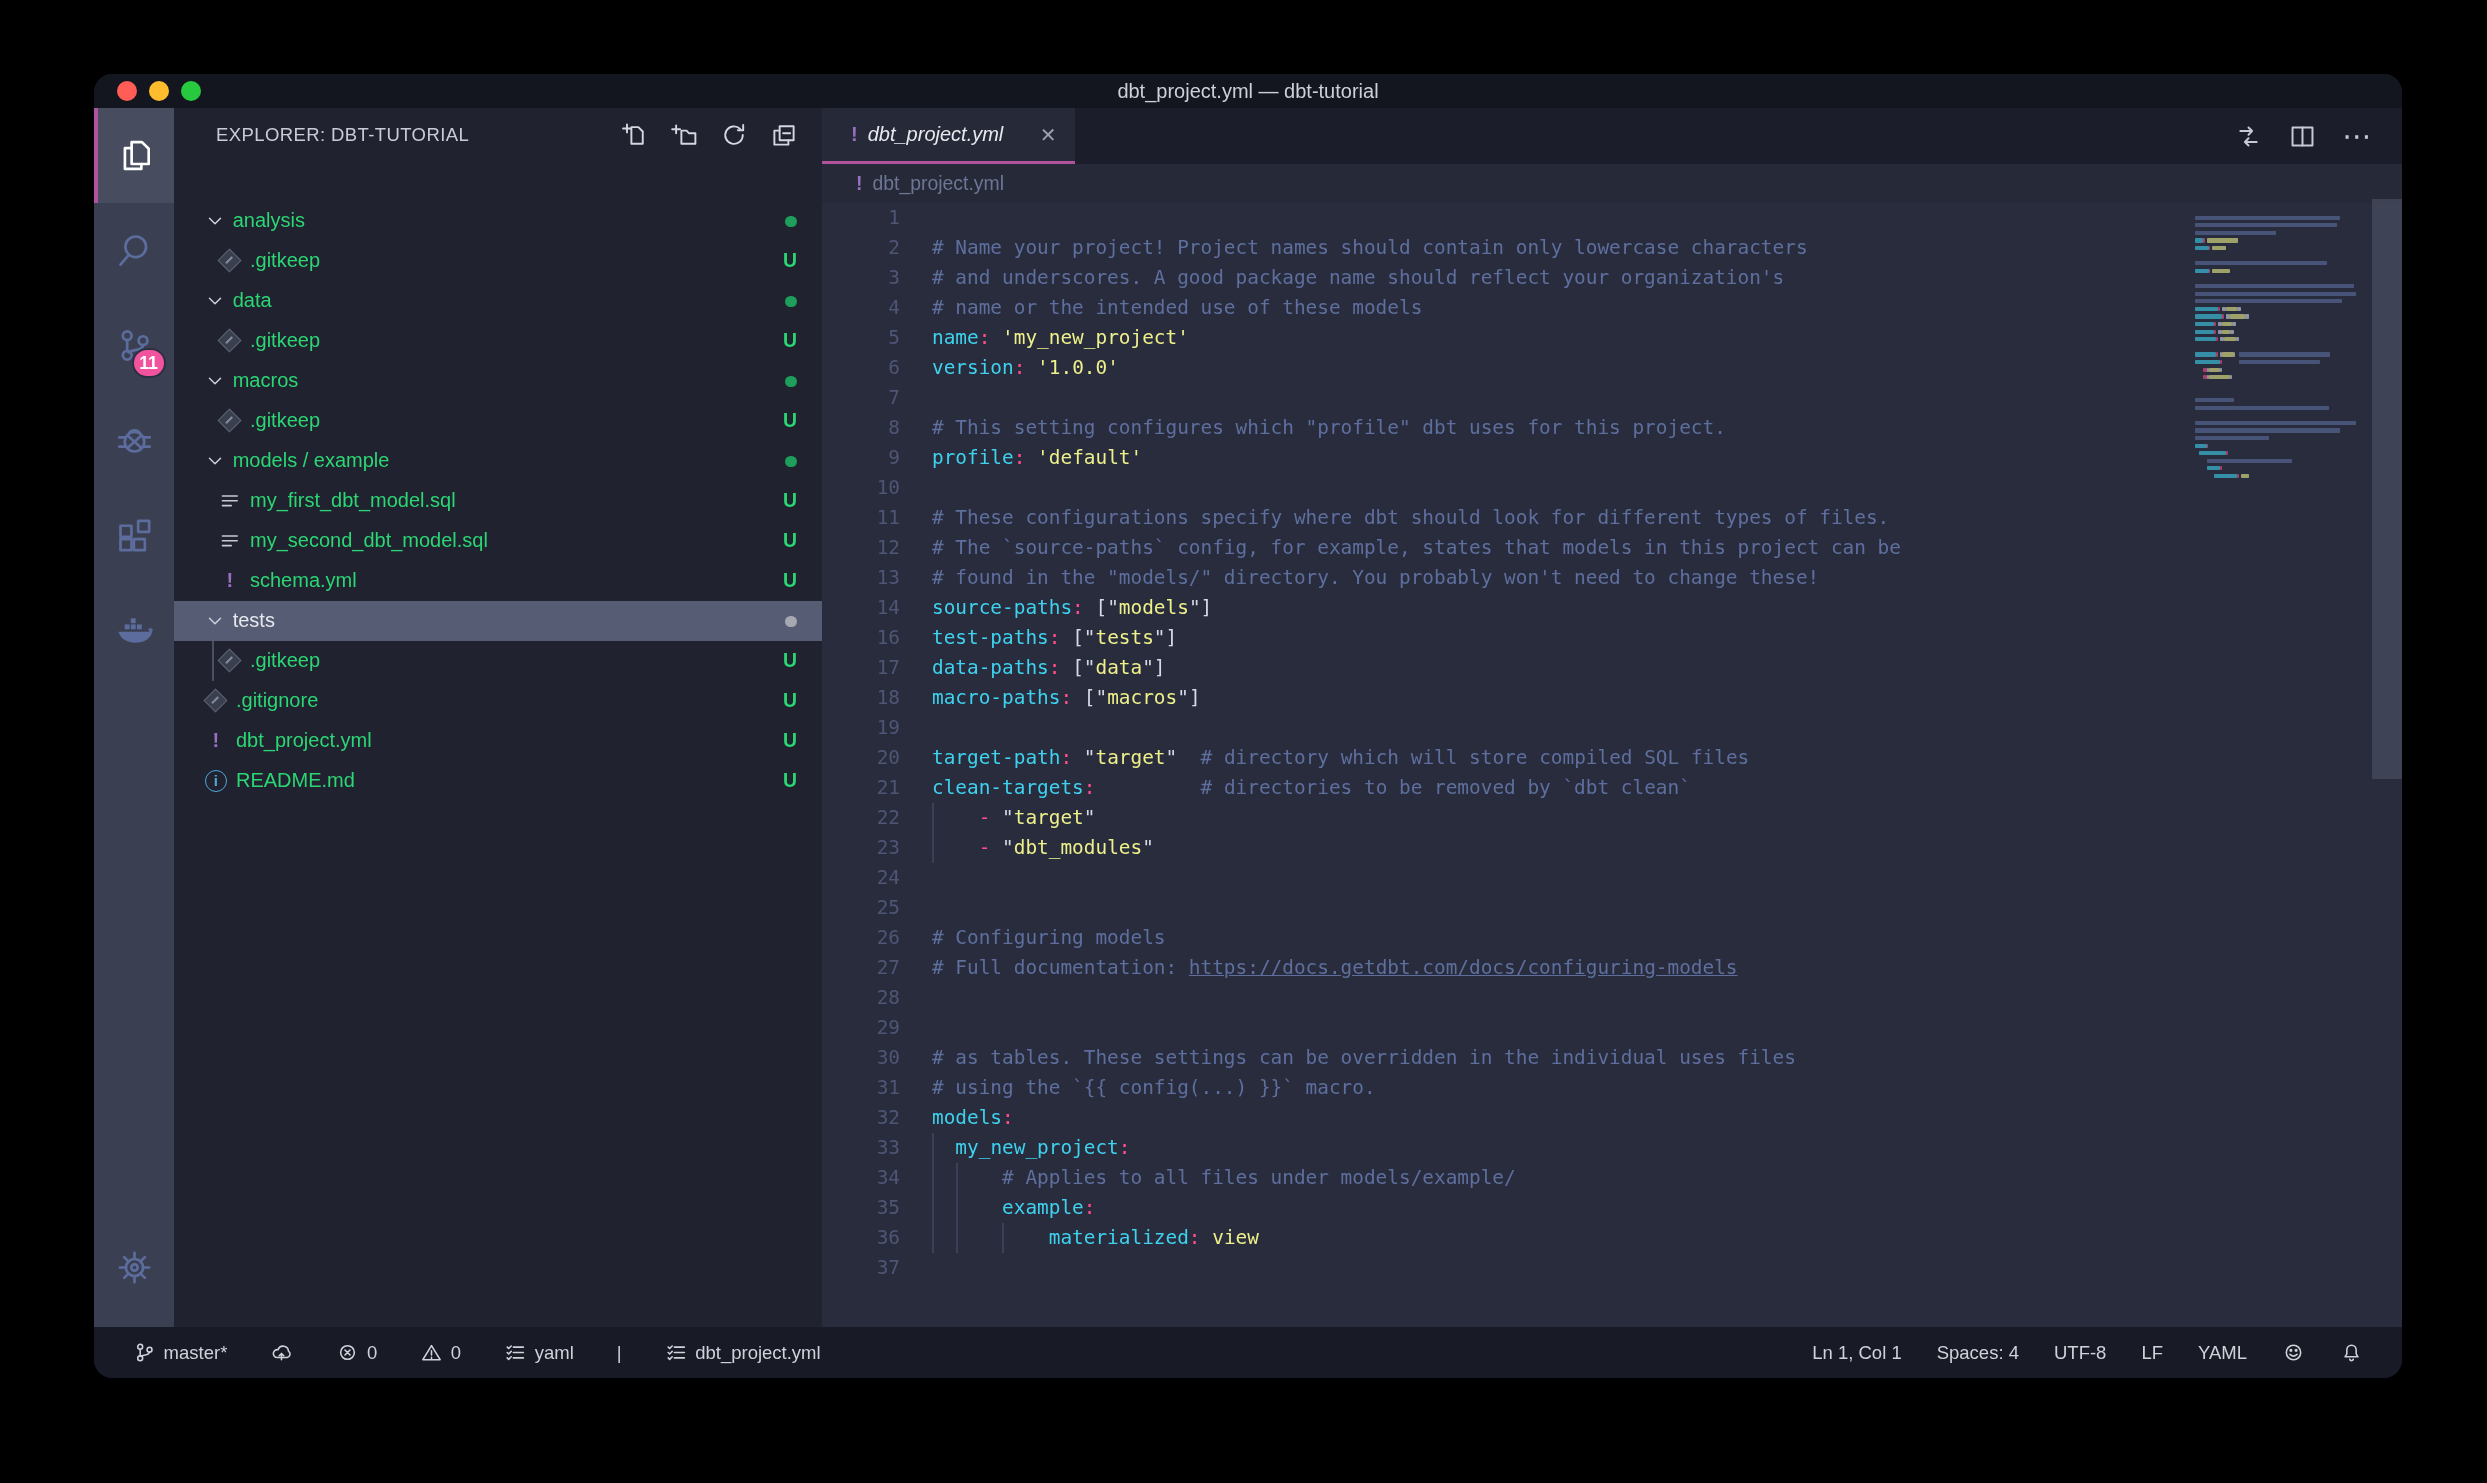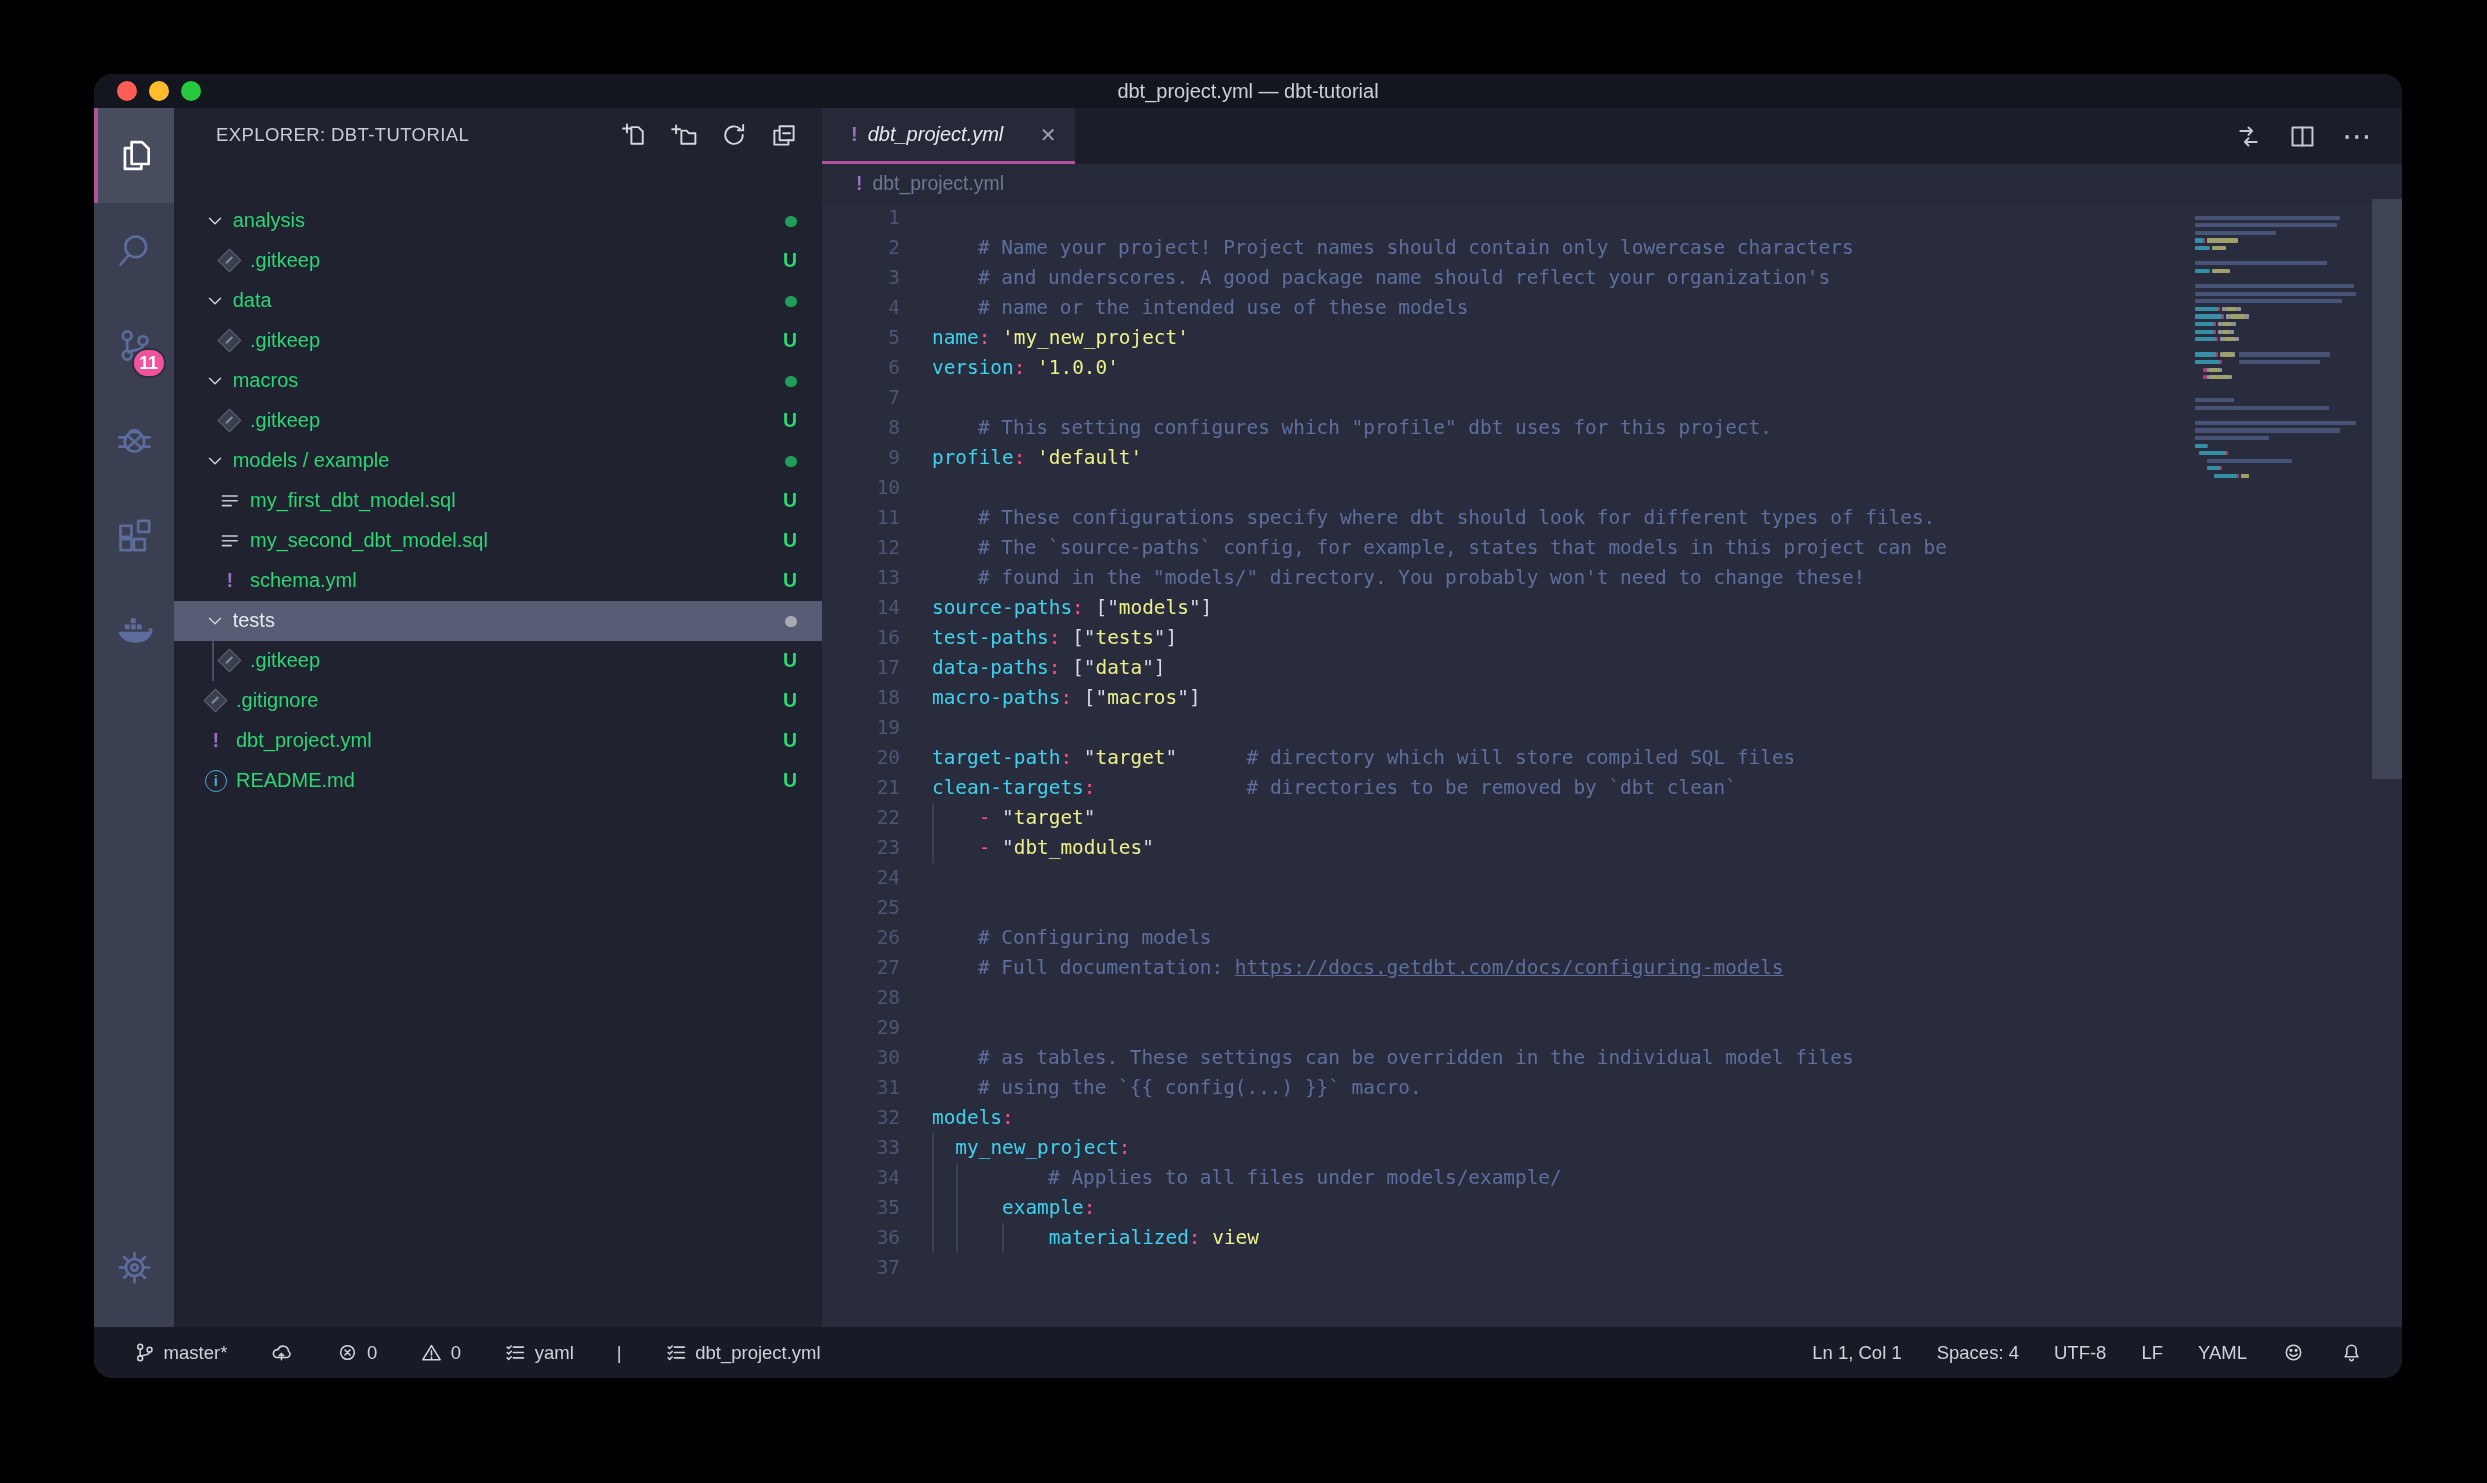--- a/index.html
+++ b/index.html
@@ -69,21 +69,21 @@
   .ed-actions{margin-left:auto;display:flex;align-items:center;gap:25px;padding-right:29px;color:#c6c9d3;}
   .ed-actions svg{width:29px;height:29px;}
   .ed-actions .more{font-size:29px;letter-spacing:1.7px;color:#c6c9d3;line-height:17px;}
   .breadcrumb{height:39px;background:var(--tabactive);display:flex;align-items:center;gap:10px;
     padding-left:34px;color:#6d7694;font-size:19.4px;flex:0 0 auto;}
   .code{flex:1;position:relative;overflow:hidden;font-family:"DejaVu Sans Mono",monospace;
     font-size:19.4px;color:#a6accd;}
   .cl{height:30px;line-height:30px;white-space:pre;position:relative;padding-left:110px;}
   .cl .gut{position:absolute;left:0;top:0;width:78px;text-align:right;color:var(--linenum);}
   .cl .ig{position:absolute;top:0;bottom:0;width:1.7px;background:var(--guide);}
-  .tk-c{color:var(--comment);margin-left:46px;} .tk-k{color:var(--cyan);} .tk-p{color:var(--pink);}
+  .tk-c{color:var(--comment);} .tk-k{color:var(--cyan);} .tk-p{color:var(--pink);}
   .tk-s{color:var(--yellow);} .tk-w{color:var(--punct);} .tk-t{color:#a6accd;}
   .tk-u{color:var(--comment);text-decoration:underline;}
   .minimap{position:absolute;top:3.4px;right:34px;width:173px;}
   .mm-row{height:7.6px;display:flex;align-items:center;}
   .mm-seg{height:4.2px;border-radius:0.8px;flex:0 0 auto;}
   .vscroll{position:absolute;top:91px;right:0;width:30px;height:580px;background:rgba(125,130,150,.28);}
   
   .statusbar{height:51px;background:var(--statusbar);flex:0 0 auto;display:flex;align-items:center;
     padding:0 39px;color:var(--fg);font-size:18.5px;}
   .sb-left,.sb-right{display:flex;align-items:center;gap:43px;}
@@ -383,21 +383,21 @@
           <div class="cl"><span class="gut">20</span><span class="tk-k">target-path</span><span class="tk-p">:</span><span class="tk-t"> </span><span class="tk-w">"</span><span class="tk-s">target</span><span class="tk-w">"</span><span class="tk-t">  </span><span class="tk-c"># directory which will store compiled SQL files</span></div>
           <div class="cl"><span class="gut">21</span><span class="tk-k">clean-targets</span><span class="tk-p">:</span><span class="tk-t">         </span><span class="tk-c"># directories to be removed by `dbt clean`</span></div>
           <div class="cl"><span class="gut">22</span><span class="ig" style="left: 110px;"></span><span class="tk-t">    </span><span class="tk-p">- </span><span class="tk-w">"</span><span class="tk-s">target</span><span class="tk-w">"</span></div>
           <div class="cl"><span class="gut">23</span><span class="ig" style="left: 110px;"></span><span class="tk-t">    </span><span class="tk-p">- </span><span class="tk-w">"</span><span class="tk-s">dbt_modules</span><span class="tk-w">"</span></div>
           <div class="cl"><span class="gut">24</span></div>
           <div class="cl"><span class="gut">25</span></div>
           <div class="cl"><span class="gut">26</span><span class="tk-c"># Configuring models</span></div>
           <div class="cl"><span class="gut">27</span><span class="tk-c"># Full documentation: </span><span class="tk-u">https://docs.getdbt.com/docs/configuring-models</span></div>
           <div class="cl"><span class="gut">28</span></div>
           <div class="cl"><span class="gut">29</span></div>
-          <div class="cl"><span class="gut">30</span><span class="tk-c"># as tables. These settings can be overridden in the individual model files</span></div>
+          <div class="cl"><span class="gut">30</span><span class="tk-c"># as tables. These settings can be overridden in the individual uses files</span></div>
           <div class="cl"><span class="gut">31</span><span class="tk-c"># using the `{{ config(...) }}` macro.</span></div>
           <div class="cl"><span class="gut">32</span><span class="tk-k">models</span><span class="tk-p">:</span></div>
           <div class="cl"><span class="gut">33</span><span class="ig" style="left: 110px;"></span><span class="tk-t">  </span><span class="tk-k">my_new_project</span><span class="tk-p">:</span></div>
           <div class="cl"><span class="gut">34</span><span class="ig" style="left: 110px;"></span><span class="ig" style="left: 134px;"></span><span class="tk-t">      </span><span class="tk-c"># Applies to all files under models/example/</span></div>
           <div class="cl"><span class="gut">35</span><span class="ig" style="left: 110px;"></span><span class="ig" style="left: 134px;"></span><span class="tk-t">      </span><span class="tk-k">example</span><span class="tk-p">:</span></div>
           <div class="cl"><span class="gut">36</span><span class="ig" style="left: 110px;"></span><span class="ig" style="left: 134px;"></span><span class="ig" style="left: 180px;"></span><span class="tk-t">          </span><span class="tk-k">materialized</span><span class="tk-p">:</span><span class="tk-t"> </span><span class="tk-s">view</span></div>
           <div class="cl"><span class="gut">37</span></div>
           <div class="minimap" id="minimap">
             <div class="mm-row"></div>
             <div class="mm-row">

